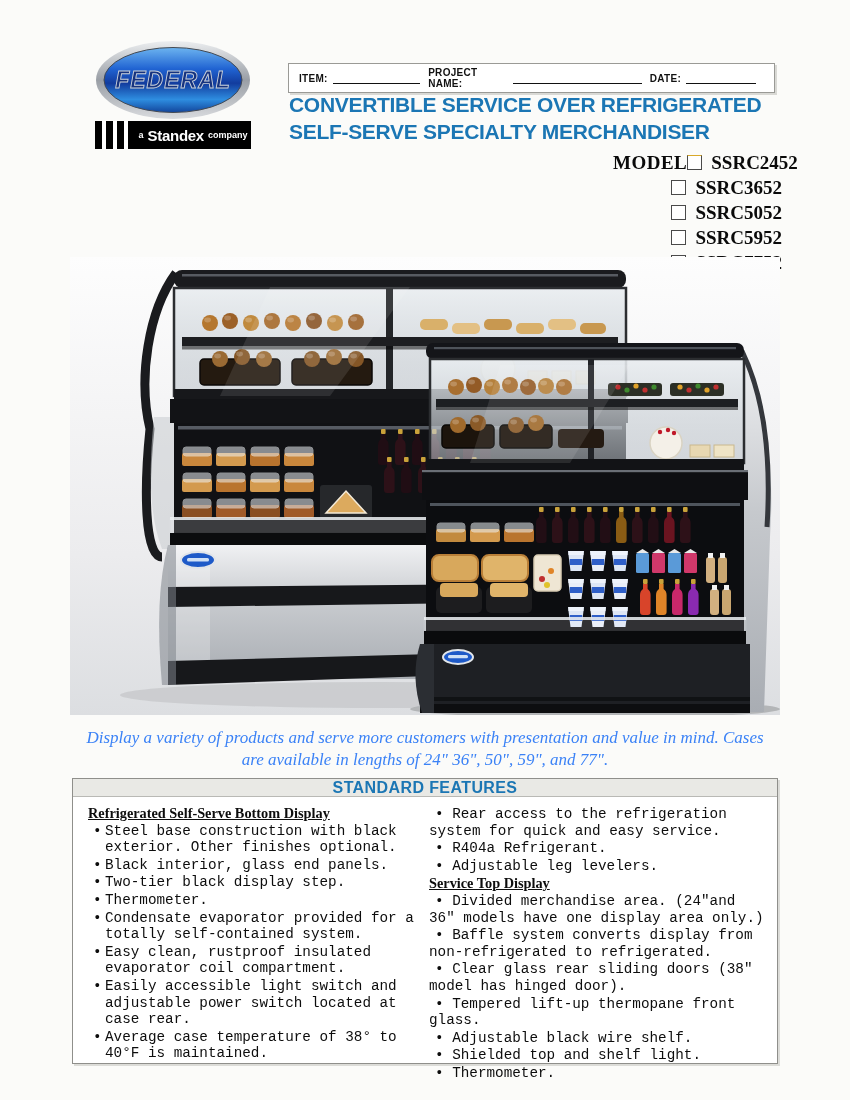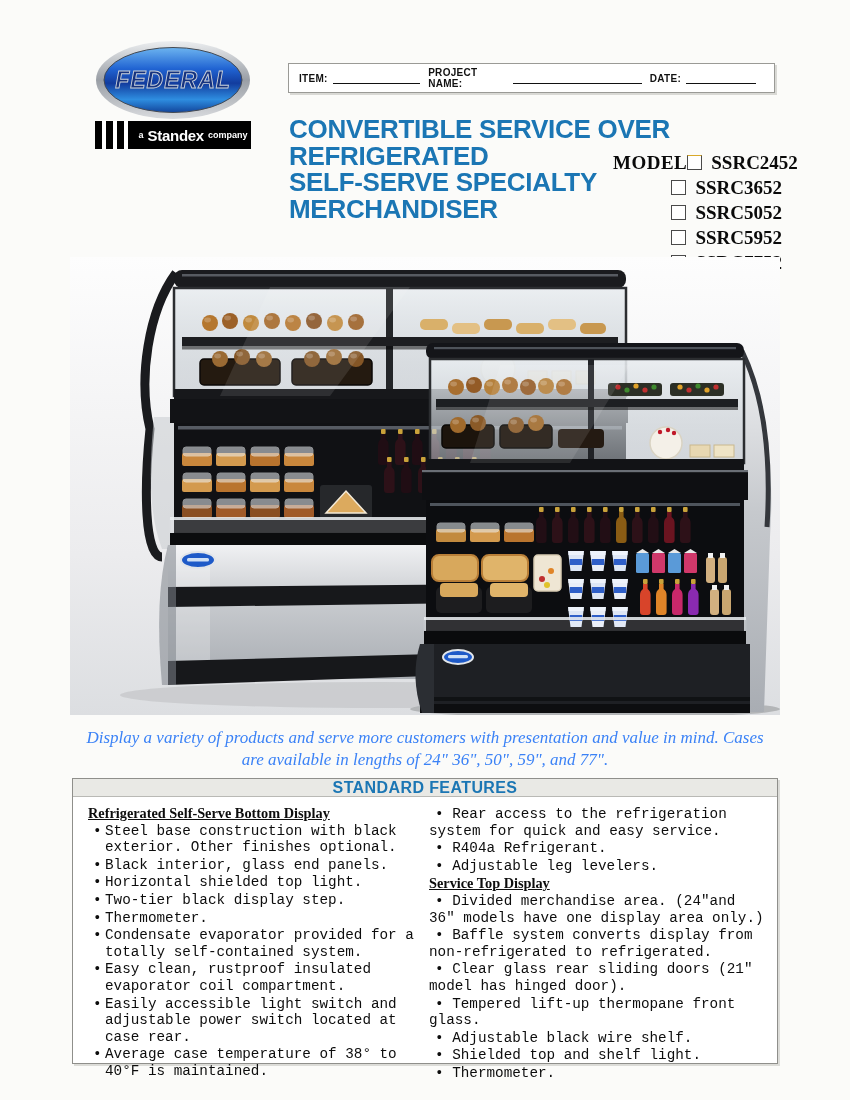--- a/index.html
+++ b/index.html
@@ -32,21 +32,21 @@
     font-family:"Liberation Sans", sans-serif; font-size:10px; font-weight:bold;
     letter-spacing:0.3px; color:#111;
   }
   .form-box .fld-line { border-bottom:1.2px solid #111; height:12px; margin:0 8px 0 5px; }
   .line-item { width:95px; } .line-project { width:140px; } .line-date { width:76px; margin-right:0; }
 
   
   .page-title {
     position:absolute; left:289px; top:92px; width:500px;
     font-family:"Liberation Sans", sans-serif; font-weight:bold;
-    font-size:26px; line-height:26.5px; color:#1b76b4; letter-spacing:-0.3px;margin-top:24px;
+    font-size:21px; line-height:26.5px; color:#1b76b4; letter-spacing:-0.3px;
   }
 
   
   .model-block {
     position:absolute; left:592px; top:150px; width:190px;
     font-weight:bold; font-size:19px; color:#0a0a0a;
   }
   .model-row { display:flex; align-items:center; height:25px;padding-left:21px; }
   .model-row .mlabel { width:78px; letter-spacing:0.5px; }
   .model-row .mspacer { width:78px; }
@@ -432,40 +432,39 @@
   <div class="photo-caption">Display a variety of products and serve more customers with presentation and value in mind. Cases are available in lengths of 24" 36", 50", 59", and 77".</div>
 
   <div class="features-panel">
     <div class="features-header">STANDARD FEATURES</div>
     <div class="features-cols">
       <div class="fcol fcol-left">
         <div class="fheading">Refrigerated Self-Serve Bottom Display</div>
         <ul>
           <li>Steel base construction with black exterior. Other finishes optional.</li>
           <li>Black interior, glass end panels.</li>
-          <li>Horizontal shielded top light.</li>
           <li>Two-tier black display step.</li>
           <li>Thermometer.</li>
           <li>Condensate evaporator provided for a totally self-contained system.</li>
           <li>Easy clean, rustproof insulated evaporator coil compartment.</li>
           <li>Easily accessible light switch and adjustable power switch located at case rear.</li>
           <li>Average case temperature of 38° to 40°F is maintained.</li>
         </ul>
       </div>
       <div class="fcol fcol-right">
         <ul>
           <li>Rear access to the refrigeration system for quick and easy service.</li>
           <li>R404a Refrigerant.</li>
           <li>Adjustable leg levelers.</li>
         </ul>
         <div class="fheading">Service Top Display</div>
         <ul>
           <li>Divided merchandise area.  (24"and 36" models have one display area only.)</li>
           <li>Baffle system converts display from non-refrigerated to refrigerated.</li>
-          <li>Clear glass rear sliding doors (21" model has hinged door).</li>
+          <li>Clear glass rear sliding doors (38" model has hinged door).</li>
           <li>Tempered lift-up thermopane front glass.</li>
           <li>Adjustable black wire shelf.</li>
           <li>Shielded top and shelf light.</li>
           <li>Thermometer.</li>
         </ul>
       </div>
     </div>
   </div>
 
 </div>

